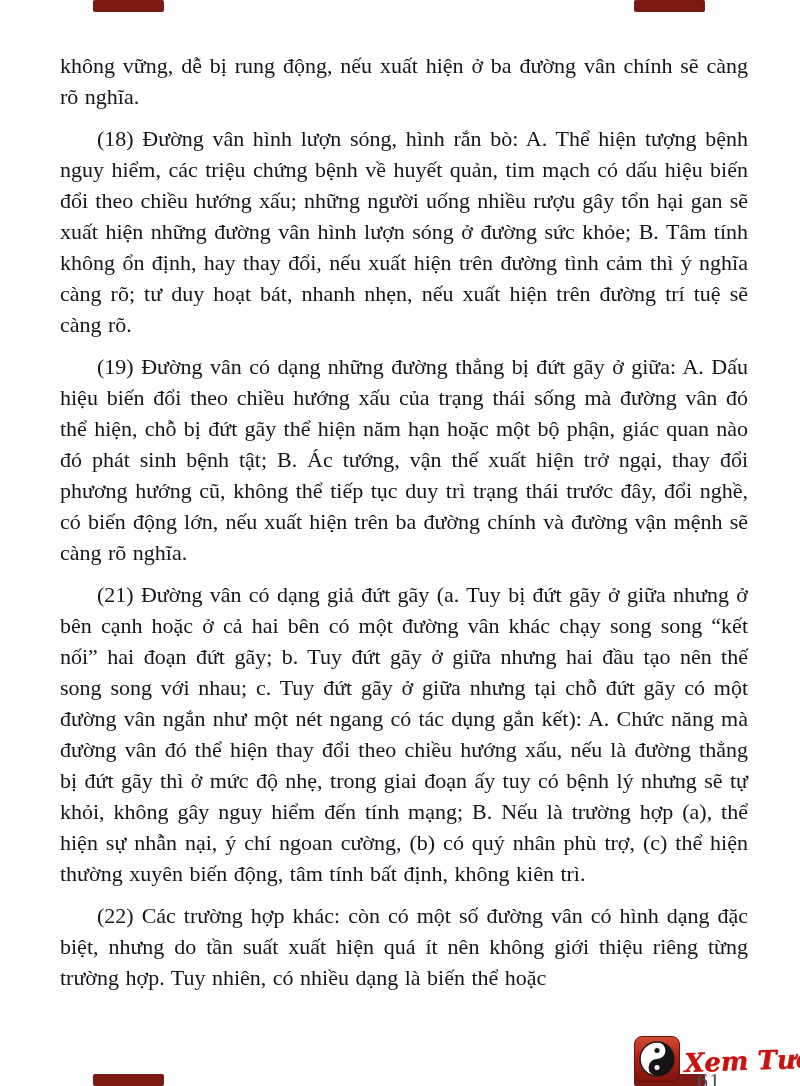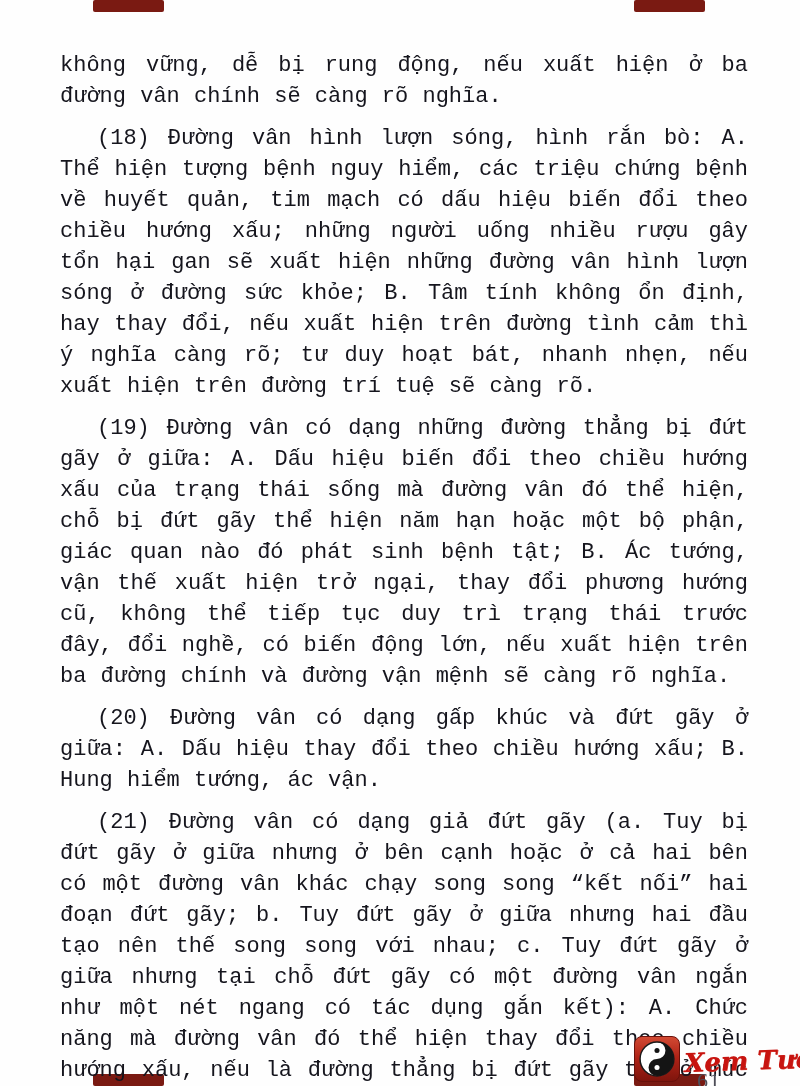--- a/index.html
+++ b/index.html
@@ -33,21 +33,20 @@
     top: 50px;
     width: 688px;
     color: #15151d;
     font-size: 22px;
     line-height: 31px;
     text-align: justify;
   }
   .para {
     margin: 0 0 11px 0;
     word-spacing: 1px;
-    font-family: Liberation Mono, monospace;
   }
   .para.indent { text-indent: 37px; }
 
   .pagenum {
     position: absolute;
     left: 697px;
     top: 1068px;
     font-size: 22px;
     color: #4e4e58;
     z-index: 1;
@@ -93,21 +92,20 @@
 
   <div class="corner-mark tl"></div>
   <div class="corner-mark tr"></div>
   <div class="corner-mark bl"></div>
   <div class="corner-mark br"></div>
 
   <main class="text-block">
     <p class="para">không vững, dễ bị rung động, nếu xuất hiện ở ba đường vân chính sẽ càng rõ nghĩa.</p>
     <p class="para indent">(18) Đường vân hình lượn sóng, hình rắn bò: A. Thể hiện tượng bệnh nguy hiểm, các triệu chứng bệnh về huyết quản, tim mạch có dấu hiệu biến đổi theo chiều hướng xấu; những người uống nhiều rượu gây tổn hại gan sẽ xuất hiện những đường vân hình lượn sóng ở đường sức khỏe; B. Tâm tính không ổn định, hay thay đổi, nếu xuất hiện trên đường tình cảm thì ý nghĩa càng rõ; tư duy hoạt bát, nhanh nhẹn, nếu xuất hiện trên đường trí tuệ sẽ càng rõ.</p>
     <p class="para indent">(19) Đường vân có dạng những đường thẳng bị đứt gãy ở giữa: A. Dấu hiệu biến đổi theo chiều hướng xấu của trạng thái sống mà đường vân đó thể hiện, chỗ bị đứt gãy thể hiện năm hạn hoặc một bộ phận, giác quan nào đó phát sinh bệnh tật; B. Ác tướng, vận thế xuất hiện trở ngại, thay đổi phương hướng cũ, không thể tiếp tục duy trì trạng thái trước đây, đổi nghề, có biến động lớn, nếu xuất hiện trên ba đường chính và đường vận mệnh sẽ càng rõ nghĩa.</p>
-    <p class="para indent">(20) Đường vân có dạng gấp khúc và đứt gãy ở giữa: A. Dấu hiệu thay đổi theo chiều hướng xấu; B. Hung hiểm tướng, ác vận.</p>
     <p class="para indent">(21) Đường vân có dạng giả đứt gãy (a. Tuy bị đứt gãy ở giữa nhưng ở bên cạnh hoặc ở cả hai bên có một đường vân khác chạy song song “kết nối” hai đoạn đứt gãy; b. Tuy đứt gãy ở giữa nhưng hai đầu tạo nên thế song song với nhau; c. Tuy đứt gãy ở giữa nhưng tại chỗ đứt gãy có một đường vân ngắn như một nét ngang có tác dụng gắn kết): A. Chức năng mà đường vân đó thể hiện thay đổi theo chiều hướng xấu, nếu là đường thẳng bị đứt gãy thì ở mức độ nhẹ, trong giai đoạn ấy tuy có bệnh lý nhưng sẽ tự khỏi, không gây nguy hiểm đến tính mạng; B. Nếu là trường hợp (a), thể hiện sự nhẫn nại, ý chí ngoan cường, (b) có quý nhân phù trợ, (c) thể hiện thường xuyên biến động, tâm tính bất định, không kiên trì.</p>
     <p class="para indent">(22) Các trường hợp khác: còn có một số đường vân có hình dạng đặc biệt, nhưng do tần suất xuất hiện quá ít nên không giới thiệu riêng từng trường hợp. Tuy nhiên, có nhiều dạng là biến thể hoặc</p>
   </main>
 
   <div class="pagenum">61</div>
 
   <div class="watermark">
     <span class="wm-logo">
       <svg width="36" height="36" viewBox="0 0 100 100" aria-hidden="true">
         <circle cx="50" cy="50" r="47" fill="#ffffff" stroke="#1a1a1a" stroke-width="4"></circle>

